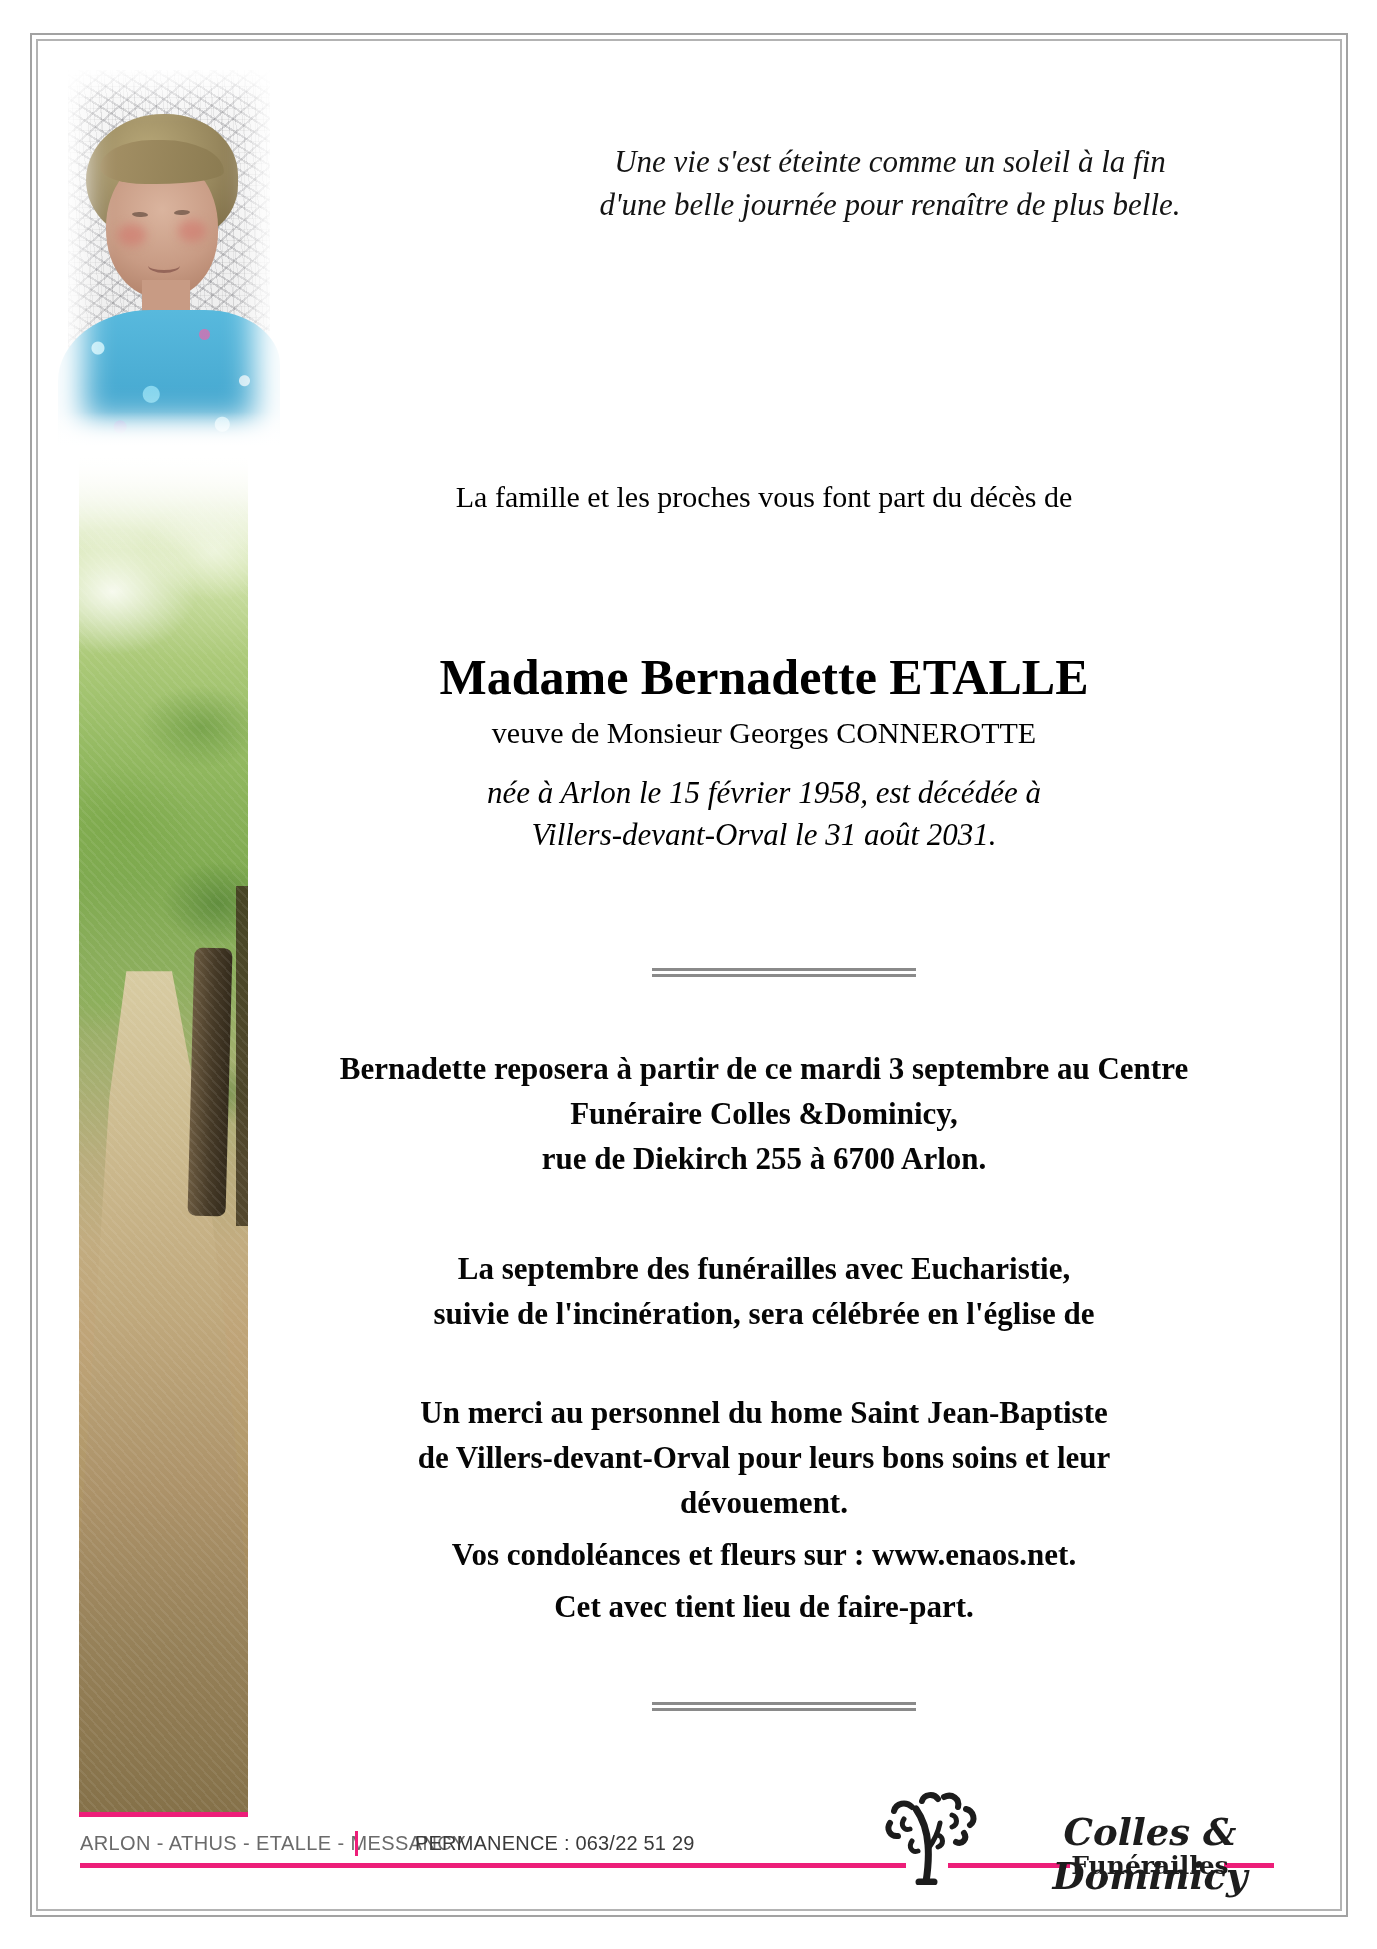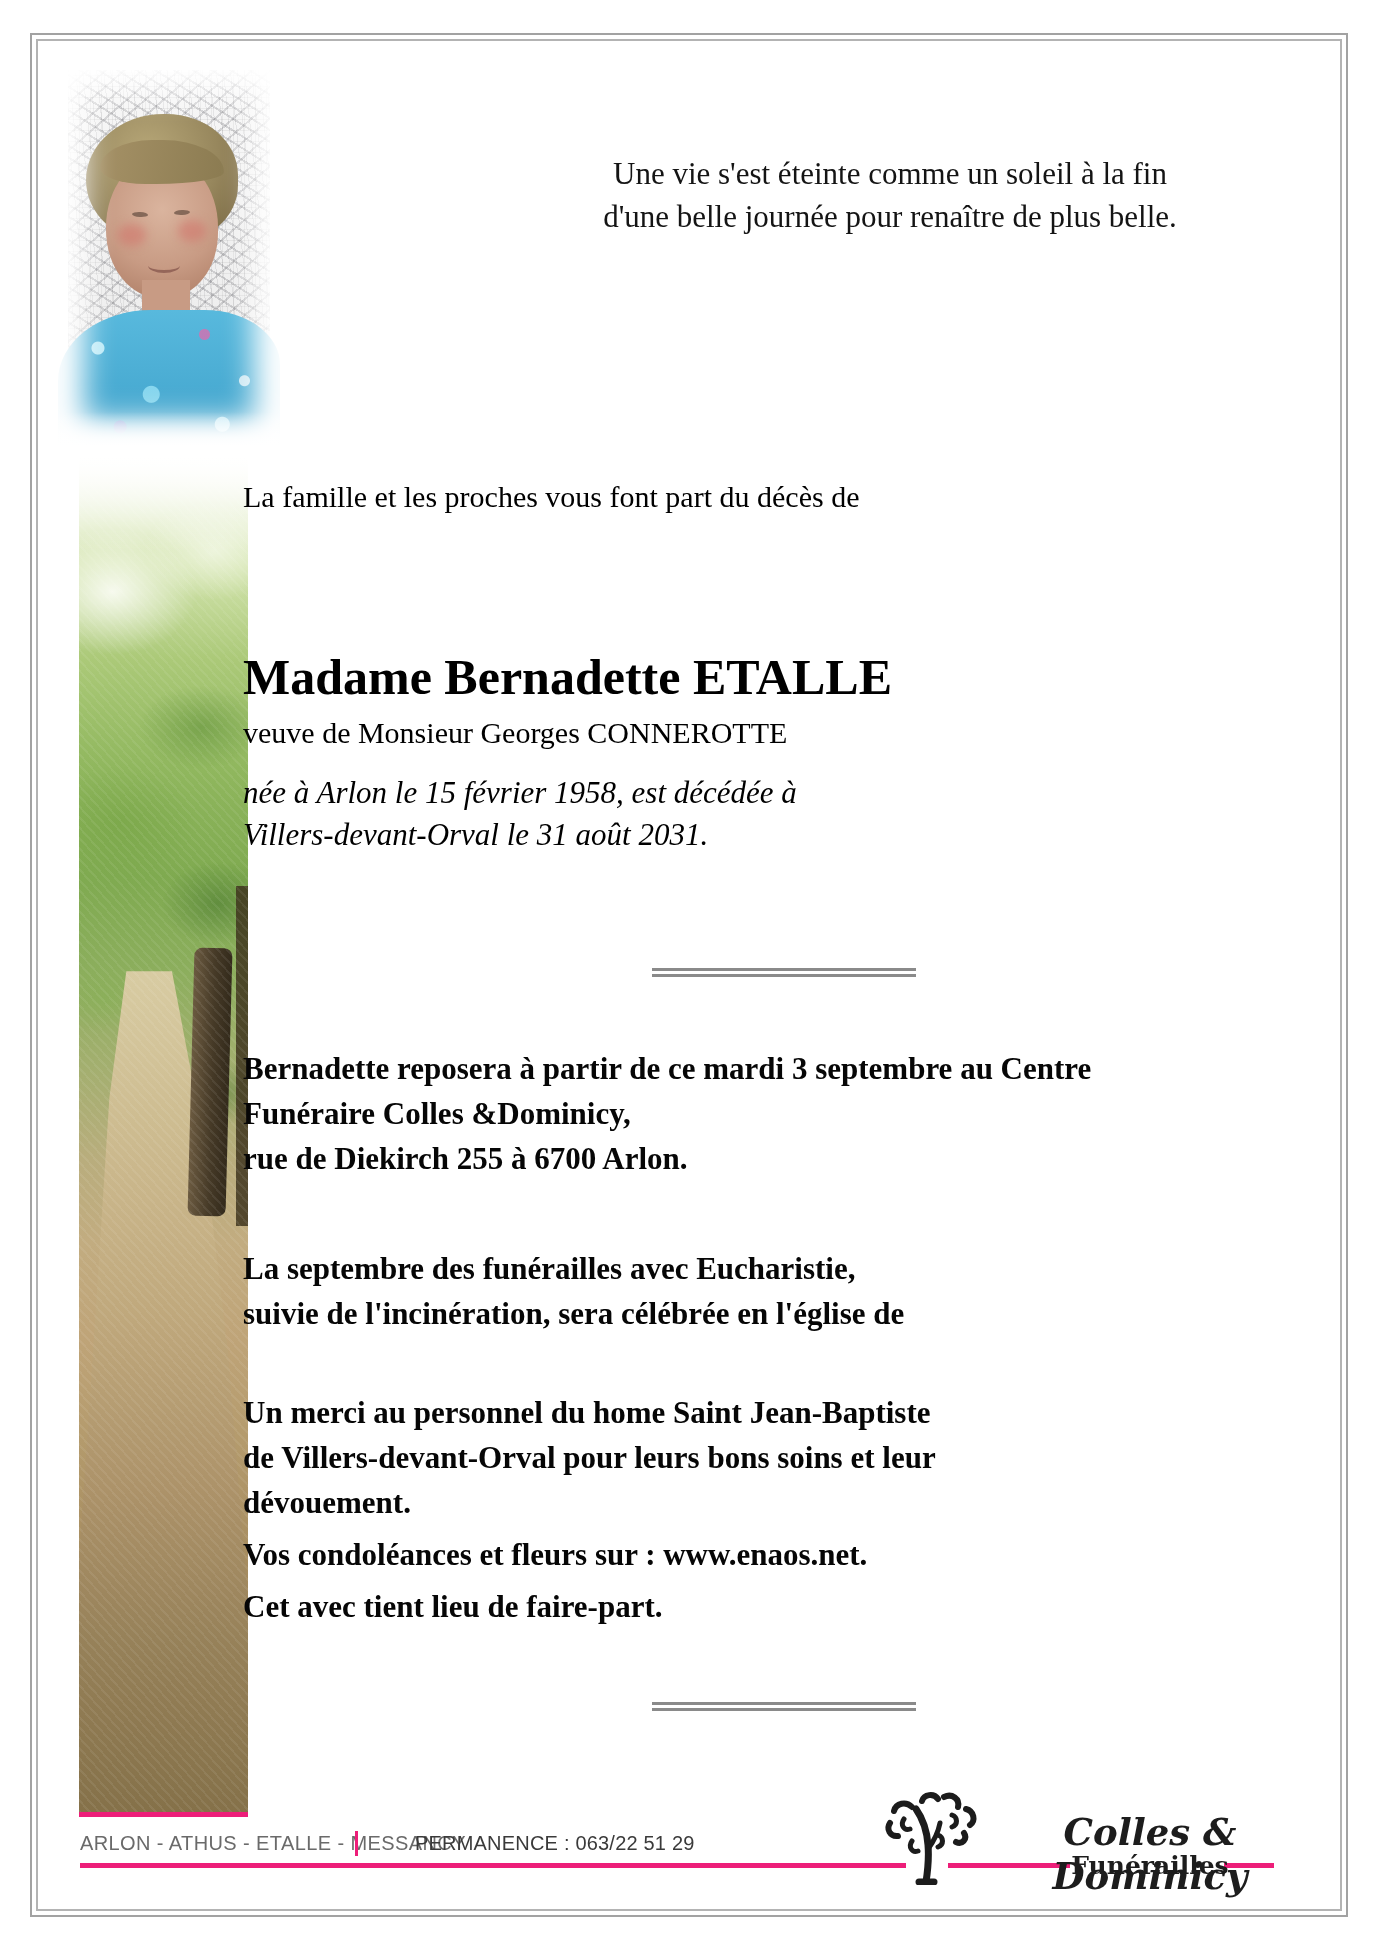--- a/index.html
+++ b/index.html
@@ -79,23 +79,23 @@
   .trunk2 { position:absolute; left:157px; top:430px; width:12px; height:340px;
     background:#40351f; opacity:.85; }
   .strip-texture { position:absolute; inset:0;
     background:repeating-linear-gradient(48deg, rgba(255,255,255,.07) 0 2px, transparent 2px 7px); }
   .strip-fadetop { position:absolute; left:0; top:0; width:100%; height:95px;
     background:linear-gradient(#ffffff, rgba(255,255,255,0)); }
   .strip-underline { position:absolute; left:79px; top:1812px; width:169px; height:5px;
     background:var(--accent); }
 
   
-  .quote { position:absolute; left:450px; top:152px; width:880px; text-align:center;
-    font-size:31px; line-height:43px; color:#141414; }
-  .col { position:absolute; left:243px; width:1080px; color:#000; }
+  .quote { position:absolute; left:450px; top:140px; width:880px; text-align:center;
+    font-style:italic; font-size:31px; line-height:43px; color:#141414; }
+  .col { position:absolute; left:224px; width:1080px; text-align:center; color:#000; }
   .intro { top:480px; font-size:30px; }
   .deceased { top:648px; font-size:50px; font-weight:bold; }
   .relation { top:716px; font-size:30px; }
   .life { top:772px; font-size:31px; font-style:italic; line-height:42px; }
   .para { font-weight:bold; font-size:31px; line-height:45px; color:#060606; }
   .p1 { top:1046px; } .p2 { top:1192px; } .p3 { top:1246px; }
   .p4 { top:1390px; } .p5 { top:1532px; } .p6 { top:1584px; }
   .divider { position:absolute; left:652px; width:264px; height:3px;
     border-top:3px solid var(--divider); border-bottom:3px solid var(--divider);
     box-sizing:content-box; }

